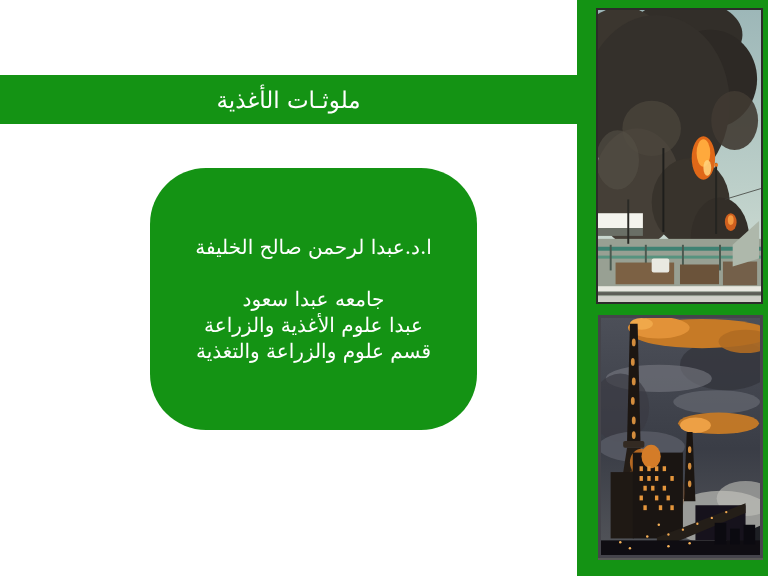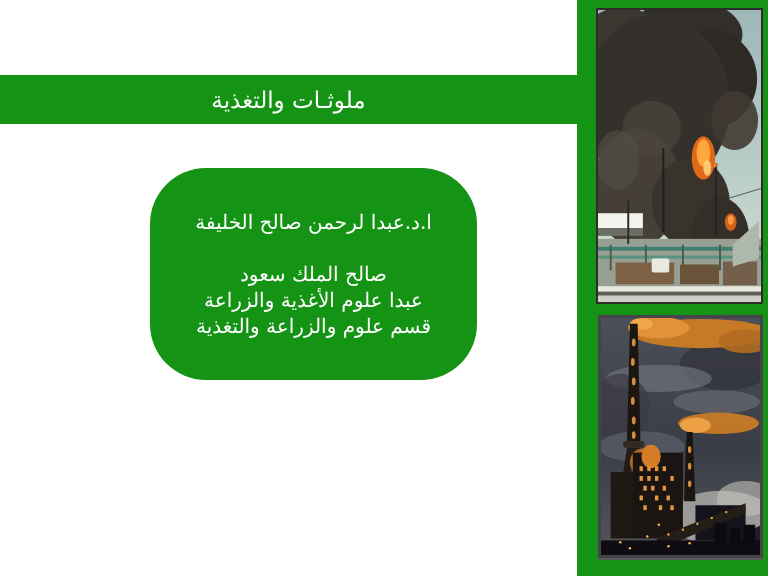--- a/index.html
+++ b/index.html
@@ -41,21 +41,21 @@
     background:var(--accent-green);
     display:flex;align-items:center;justify-content:center;
   }
   .title-bar h1{
     margin:0;color:var(--text-on-green);
     font-size:23px;font-weight:normal;letter-spacing:.5px;
     direction:rtl;
   }
   
   .author-card{
-    position:absolute;left:150px;top:168px;width:327px;height:212px;
+    position:absolute;left:150px;top:168px;width:327px;height:262px;
     background:var(--accent-green);
     border-radius:56px;
     display:flex;flex-direction:column;align-items:center;justify-content:center;
     color:var(--text-on-green);
     text-align:center;direction:rtl;
   }
   .author-card p{margin:0;font-size:20px;line-height:26px;}
   .author-card .spacer{height:26px;}
 </style>
 </head>
@@ -208,24 +208,24 @@
             <circle cx="70" cy="234" r="1.3"></circle>
           <circle cx="92" cy="231" r="1.3"></circle>
             <circle cx="60" cy="212" r="1.3"></circle>
             <circle cx="30" cy="236" r="1.3"></circle>
         </g>
       </svg>
     </figure>
   </div>
 
   <div class="title-bar">
-    <h1 dir="rtl">ملوثـات والتغذية</h1>
+    <h1 dir="rtl">ملوثـات الأغذية</h1>
   </div>
 
   <div class="author-card">
     <p dir="rtl">ا.د.عبدا لرحمن صالح الخليفة</p>
     <p class="spacer"></p>
-    <p dir="rtl">صالح الملك سعود</p>
+    <p dir="rtl">جامعه عبدا سعود</p>
     <p dir="rtl">عبدا علوم الأغذية والزراعة</p>
     <p dir="rtl">قسم علوم والزراعة والتغذية</p>
   </div>
 
 </div>
 
 </body></html>

